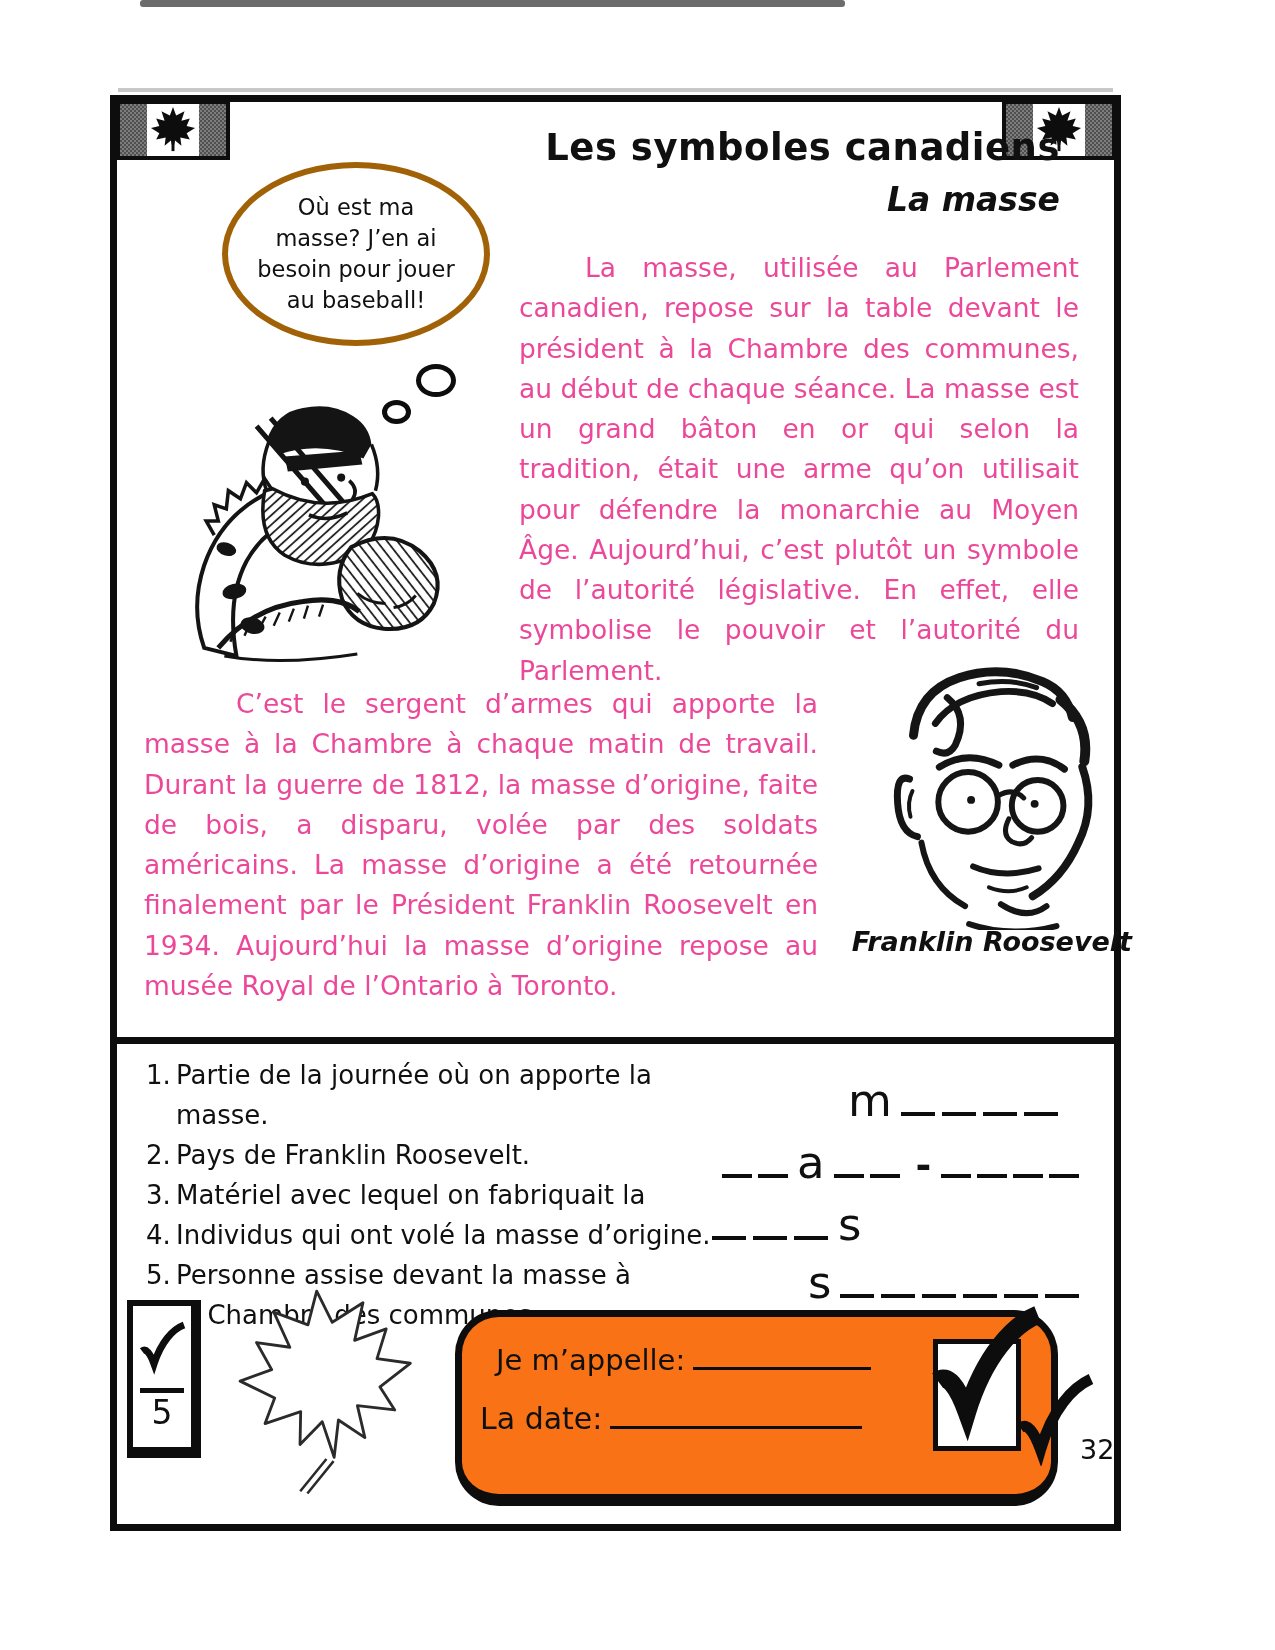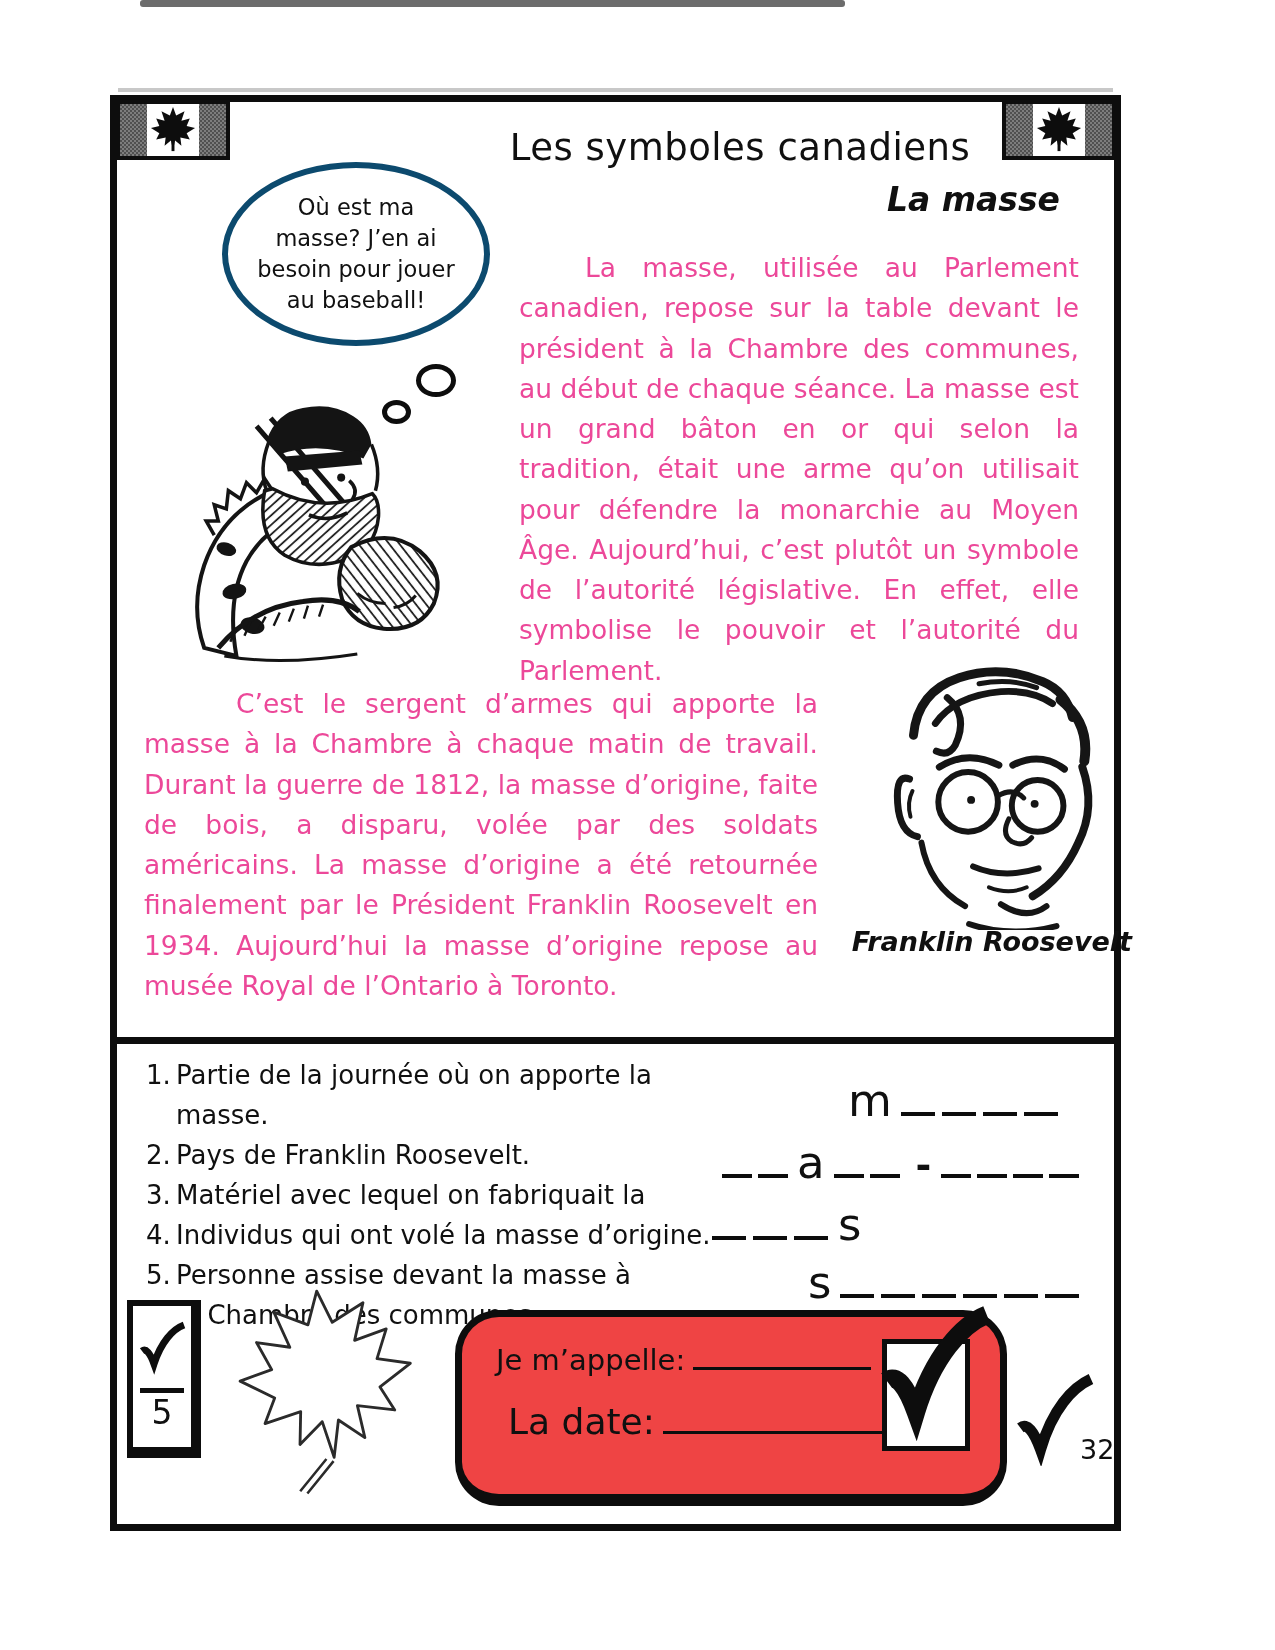--- a/index.html
+++ b/index.html
@@ -11,27 +11,27 @@
   .scan-smudge-a{position:absolute;left:140px;top:0;width:705px;height:7px;background:#474747;opacity:.8;border-radius:3px}
   .scan-smudge-b{position:absolute;left:118px;top:88px;width:995px;height:4px;background:#9a9a9a;opacity:.55}
 
   .frame{position:absolute;left:110px;top:95px;width:1011px;height:1436px;
     border:7px solid #0d0d0d;box-sizing:border-box;background:#fff}
 
   .flag{position:absolute;width:114px;height:60px}
   .flag.left{left:116px;top:100px}
   .flag.right{left:1002px;top:100px}
 
-  .title{position:absolute;left:420px;top:126px;width:640px;text-align:center;
-    font-size:37px;font-weight:400;letter-spacing:.5px}
+  .title{position:absolute;left:420px;top:126px;width:640px;text-align:right;
+    font-size:37px;font-weight:700;letter-spacing:.5px}
   .subtitle{position:absolute;left:420px;top:180px;width:640px;text-align:right;
     font-size:33px;font-style:italic;font-weight:600}
 
   .bubble{position:absolute;left:222px;top:162px;width:268px;height:184px;
-    border:6px solid #0c4a6e;border-radius:50%;box-sizing:border-box;
+    border:6px solid #a16207;border-radius:50%;box-sizing:border-box;
     display:flex;align-items:center;justify-content:center;text-align:center;
     font-size:22.5px;line-height:1.38;white-space:pre-line;padding:6px 18px}
   .bubble-dot{position:absolute;border:5px solid #0d0d0d;border-radius:50%;background:#fff;box-sizing:border-box}
   .dot-big{left:416px;top:364px;width:40px;height:33px}
   .dot-small{left:382px;top:400px;width:29px;height:24px}
 
   .caveman{position:absolute;left:158px;top:396px;width:316px;height:272px}
 
   .para{font-size:26.5px;line-height:1.52;text-align:justify;color:#ec4899}
   .p1{position:absolute;left:519px;top:248px;width:560px;text-indent:66px}
@@ -64,25 +64,25 @@
 
   .score-box{position:absolute;left:127px;top:1300px;width:74px;height:158px;
     border:6px solid #0d0d0d;border-right-width:10px;border-bottom-width:11px;
     box-sizing:border-box;background:#fff;display:flex;flex-direction:column;align-items:center}
   .score-check{width:50px;height:62px;margin-top:8px}
   .score-line{width:44px;border-top:5px solid #0d0d0d;margin-top:12px}
   .score-value{font-size:33px;margin-top:2px;line-height:1.1}
 
   .leaf{position:absolute;left:226px;top:1282px;width:198px;height:214px;transform:rotate(-6deg)}
 
-  .name-box{position:absolute;left:455px;top:1310px;width:552px;height:196px;
+  .name-box{position:absolute;left:455px;top:1310px;width:603px;height:196px;
     border:7px solid #0d0d0d;border-bottom-width:12px;border-radius:44px;
-    box-sizing:border-box;background:#ef4444}
+    box-sizing:border-box;background:#f97316}
   .name-row{position:absolute;left:34px;top:26px;font-size:29px;white-space:nowrap}
-  .date-row{position:absolute;left:46px;top:84px;font-size:36px;white-space:nowrap}
+  .date-row{position:absolute;left:18px;top:84px;font-size:30px;white-space:nowrap}
   .w-line{display:inline-block;vertical-align:baseline;height:5px;border-bottom:3px solid #0d0d0d;margin-left:8px}
   .name-line{width:178px}
   .date-line{width:252px}
   .box-check-square{position:absolute;right:30px;top:22px;width:88px;height:112px;
     border:5px solid #0d0d0d;background:#fff;box-sizing:border-box}
   .box-check{position:absolute;right:6px;top:-26px;width:122px;height:150px}
 
   .page-foot-check{position:absolute;left:1012px;top:1366px;width:84px;height:100px}
   .page-number{position:absolute;left:1080px;top:1434px;font-size:27px}
 </style>

